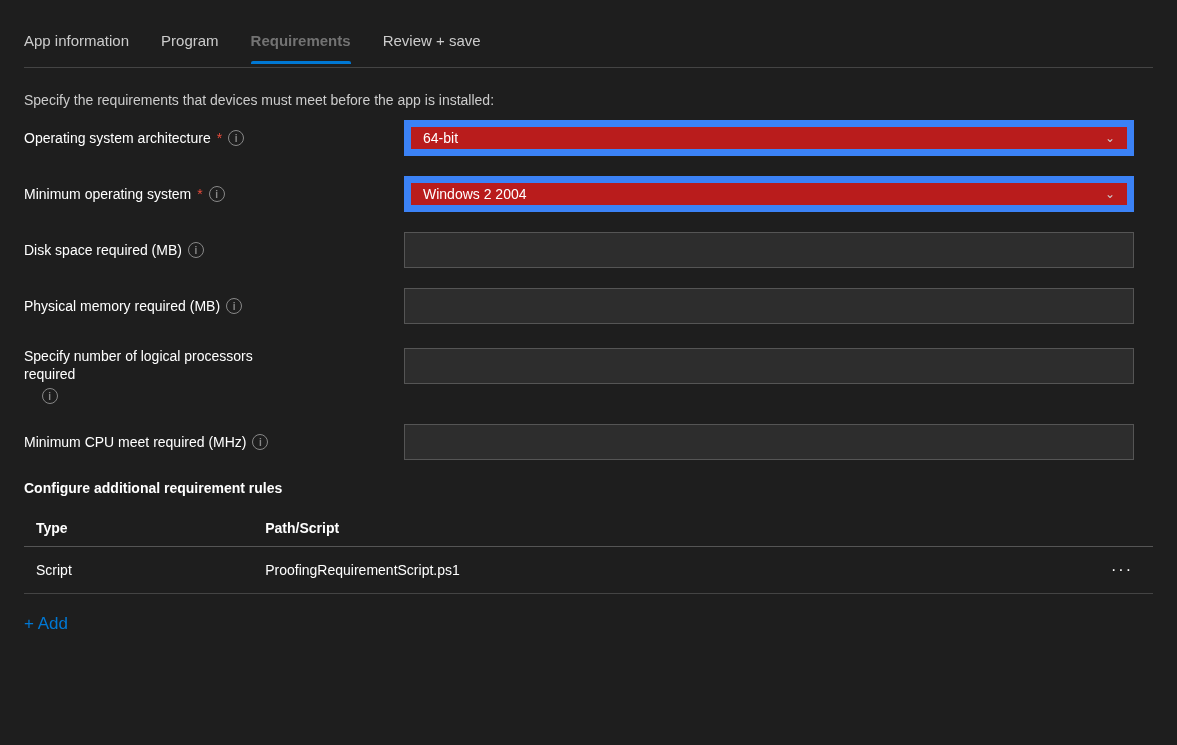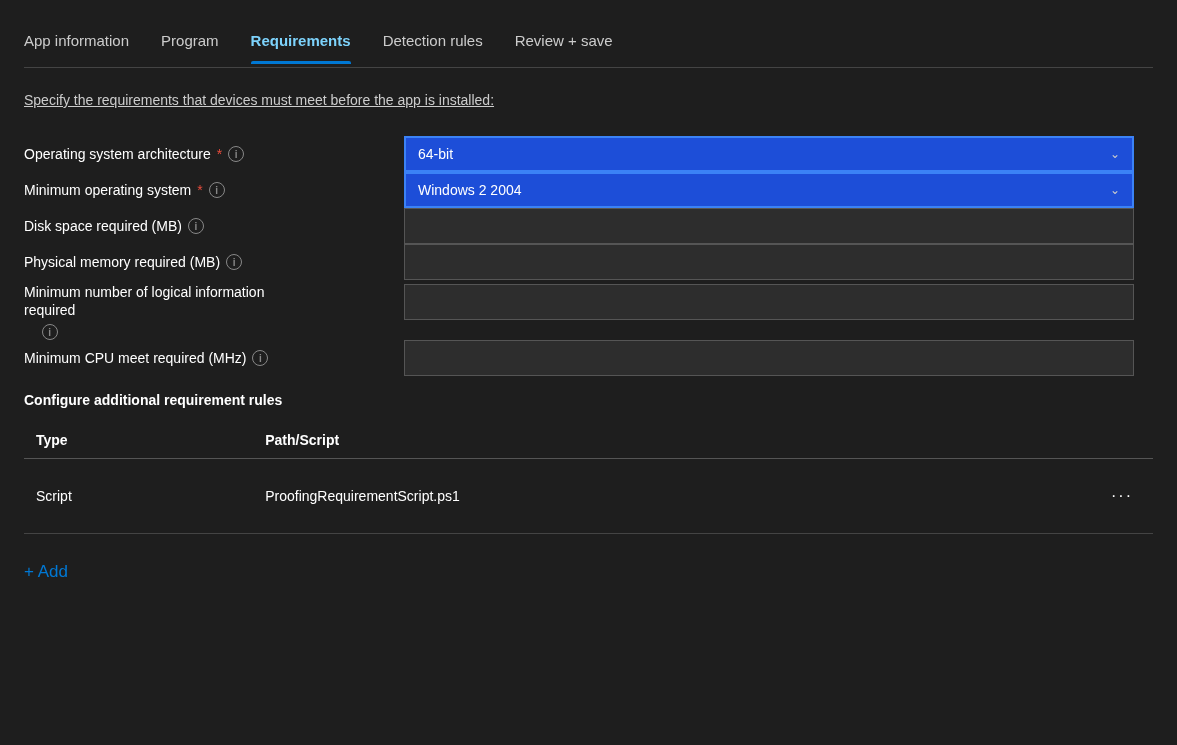--- a/index.html
+++ b/index.html
@@ -32,47 +32,47 @@
       padding: 12px 0 14px 0;
       cursor: pointer;
       color: #cccccc;
       font-size: 15px;
       position: relative;
       white-space: nowrap;
       user-select: none;
     }
 
     .nav-tab.active {
-      color: #7dd3fc;
+      color: #737373;
       font-weight: 600;
     }
 
     .nav-tab.active::after {
       content: '';
       position: absolute;
       bottom: -1px;
       left: 0;
       right: 0;
       height: 3px;
       background-color: #0078d4;
       border-radius: 2px 2px 0 0;
     }
 
     
     .description {
       color: #cccccc;
-      margin-bottom: 28px;
-      font-size: 14px;
-      text-decoration: underline;
+      margin-bottom: 12px;
+      font-size: 14px;
     }
 
     
     .form-row {
       display: flex;
       align-items: center;
+      margin-bottom: 20px;
       min-height: 36px;
     }
 
     .form-row.multi-line {
       align-items: flex-start;
       padding-top: 4px;
     }
 
     .form-label {
       width: 380px;
@@ -107,22 +107,22 @@
     }
 
     .form-control {
       flex: 1;
       max-width: 730px;
     }
 
     
     .dropdown {
       width: 100%;
-      background-color: #1d4ed8;
-      border: 2px solid #3b82f6;
+      background-color: #b91c1c;
+      border: 7px solid #3b82f6;
       color: #ffffff;
       padding: 8px 12px;
       font-size: 14px;
       display: flex;
       align-items: center;
       justify-content: space-between;
       cursor: pointer;
       user-select: none;
       height: 36px;
     }
@@ -150,41 +150,41 @@
       font-size: 14px;
       font-weight: 600;
       margin-bottom: 16px;
       margin-top: 16px;
     }
 
     
     .requirements-table {
       width: 100%;
       border-collapse: collapse;
-      margin-bottom: 16px;
+      margin-bottom: 8px;
     }
 
     .requirements-table thead tr {
       border-bottom: 1px solid #555;
     }
 
     .requirements-table th {
       text-align: left;
       padding: 8px 12px 10px 12px;
       color: #ffffff;
       font-weight: 700;
       font-size: 14px;
     }
 
     .requirements-table tbody tr {
       border-bottom: 1px solid #444;
     }
 
     .requirements-table td {
-      padding: 24px 12px;
+      padding: 10px 12px;
       color: #ffffff;
       font-size: 14px;
     }
 
     .more-btn {
       background: none;
       border: none;
       color: #ffffff;
       cursor: pointer;
       font-size: 16px;
@@ -232,23 +232,20 @@
     <div class="nav-tab">
       <span>App information</span>
     </div>
     <div class="nav-tab">
       <span>Program</span>
     </div>
     <div class="nav-tab active">
       <span>Requirements</span>
     </div>
     <div class="nav-tab">
-      <span>Detection rules</span>
-    </div>
-    <div class="nav-tab">
       <span>Review + save</span>
     </div>
   </nav>
 
   
   <p class="description">Specify the requirements that devices must meet before the app is installed:</p>
 
   
   <div class="form-row">
     <div class="form-label">
@@ -298,21 +295,21 @@
     </div>
     <div class="form-control">
       <input class="text-input" type="text" value="" style="">
     </div>
   </div>
 
   
   <div class="form-row multi-line">
     <div class="form-label multi-line-label">
       <div class="label-line1">
-        <span>Minimum number of logical information</span>
+        <span>Specify number of logical processors</span>
       </div>
       <div class="label-line2">
         <span>required</span>
         <span class="info-icon">i</span>
       </div>
     </div>
     <div class="form-control">
       <input class="text-input" type="text" value="" style="">
     </div>
   </div>

